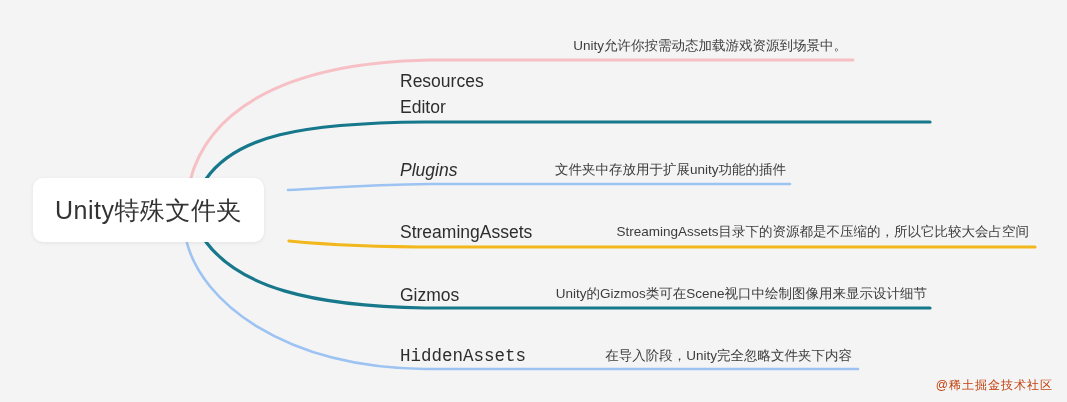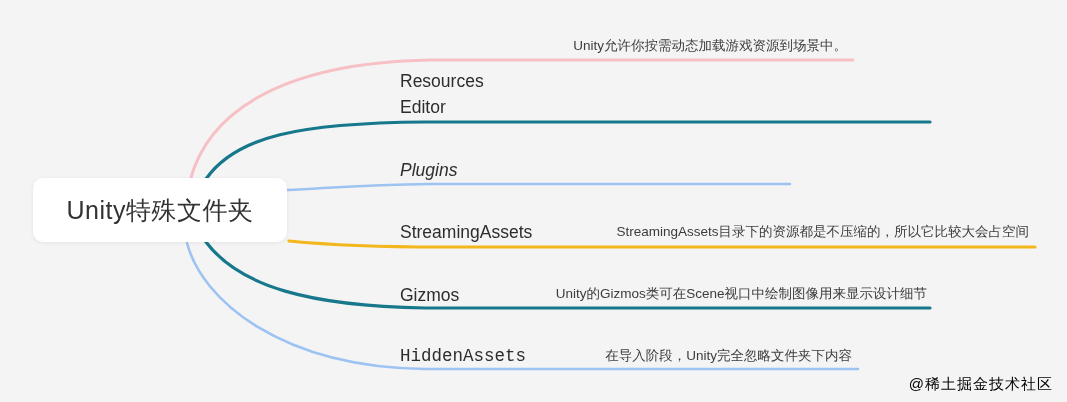--- a/index.html
+++ b/index.html
@@ -8,21 +8,21 @@
     position:relative;
     width:1067px;height:402px;
     background:#f4f4f5;
     overflow:hidden;
   }
   .edges{position:absolute;left:0;top:0;width:1067px;height:402px;}
   .edges path{fill:none;stroke-linecap:round;}
 
   .root-node{
     position:absolute;left:33px;top:178px;
-    width:254px;height:64px;
+    width:231px;height:64px;
     background:#ffffff;
     border-radius:10px;
     box-shadow:0 1px 4px rgba(0,0,0,0.07);
     display:flex;align-items:center;justify-content:center;
     font-size:25px;color:#333333;
     letter-spacing:0.5px;
     z-index:2;
   }
 
   .branch-label{
@@ -45,21 +45,21 @@
 
   .desc-resources{top:37px;right:220px;}
   .desc-editor{top:98px;right:140px;}
   .desc-plugins{top:161px;right:281px;}
   .desc-streamingassets{top:223px;right:38px;}
   .desc-gizmos{top:285px;right:140px;}
   .desc-hiddenassets{top:347px;right:215px;}
 
   .watermark{
     position:absolute;right:14px;bottom:8px;
-    font-size:15px;color:#000000;
+    font-size:12px;color:#c2410c;
     letter-spacing:1px;
     z-index:1;
   }
 </style>
 </head>
 <body>
 
 <div class="canvas">
 
   <svg class="edges" viewBox="0 0 1067 402" xmlns="http://www.w3.org/2000/svg">
@@ -72,20 +72,21 @@
   </svg>
 
   <div class="root-node">Unity特殊文件夹</div>
 
   <div class="branch-label lbl-resources">Resources</div>
   <div class="branch-desc desc-resources">Unity允许你按需动态加载游戏资源到场景中。</div>
 
   <div class="branch-label lbl-editor">Editor</div>
 
   <div class="branch-label lbl-plugins">Plugins</div>
+  <div class="branch-desc desc-plugins">文件夹中存放用于扩展unity功能的插件</div>
 
   <div class="branch-label lbl-streamingassets">StreamingAssets</div>
   <div class="branch-desc desc-streamingassets">StreamingAssets目录下的资源都是不压缩的，所以它比较大会占空间</div>
 
   <div class="branch-label lbl-gizmos">Gizmos</div>
   <div class="branch-desc desc-gizmos">Unity的Gizmos类可在Scene视口中绘制图像用来显示设计细节</div>
 
   <div class="branch-label lbl-hiddenassets">HiddenAssets</div>
   <div class="branch-desc desc-hiddenassets">在导入阶段，Unity完全忽略文件夹下内容</div>
 

